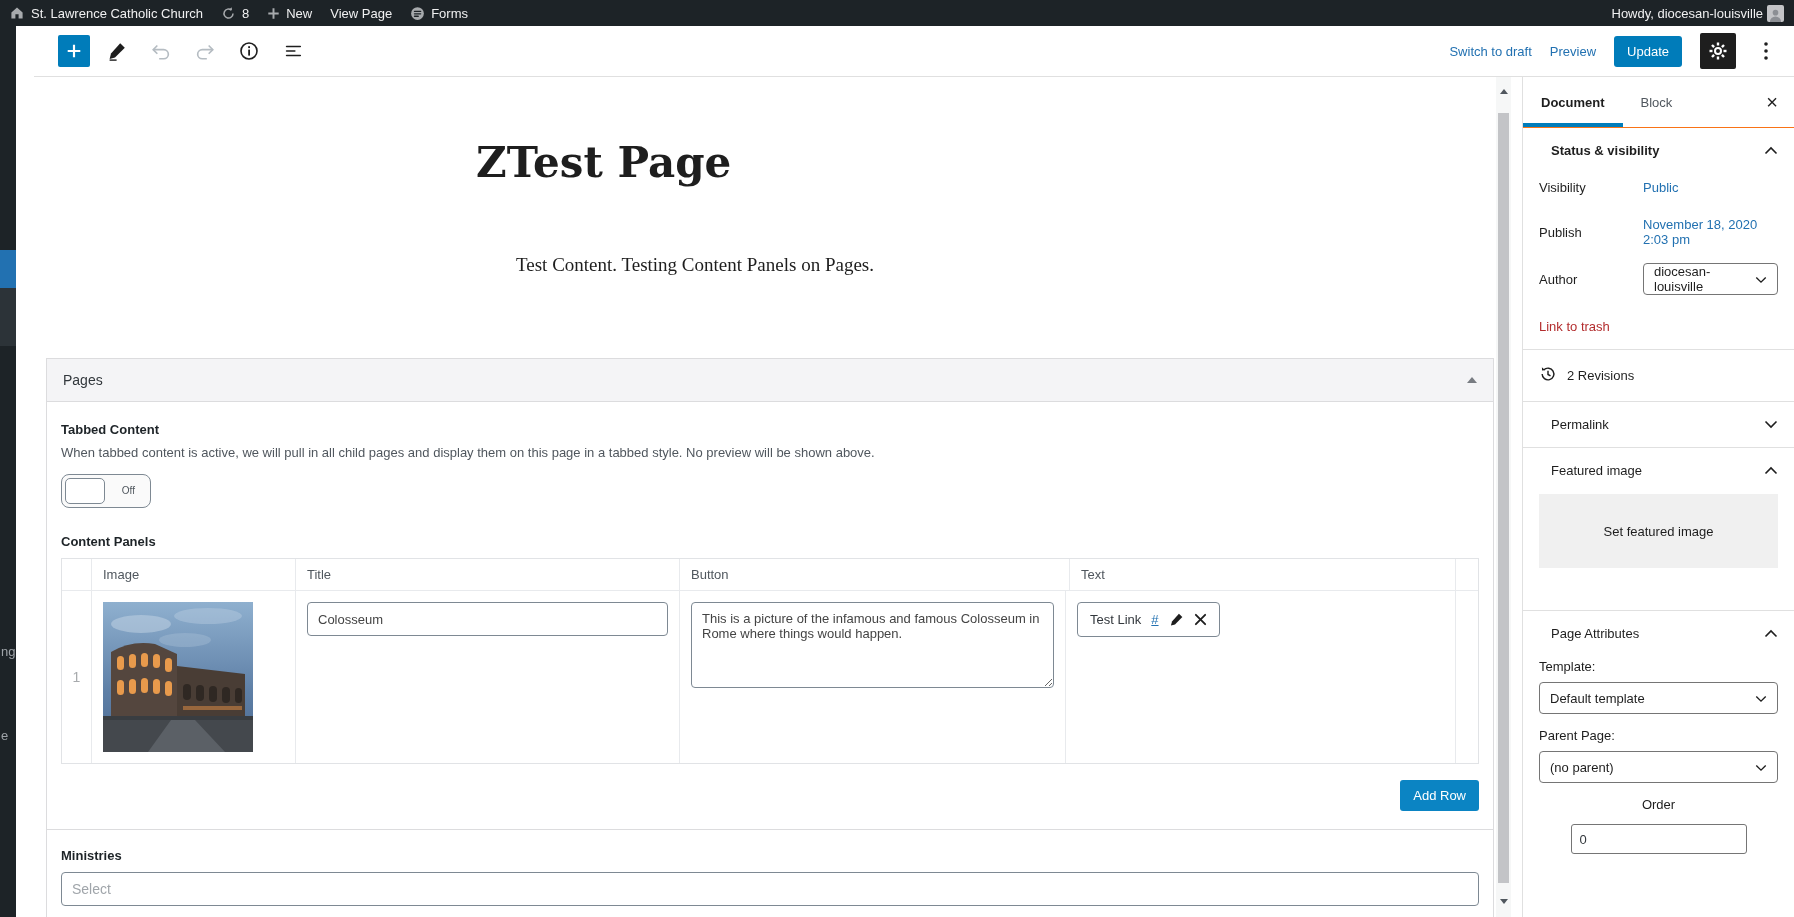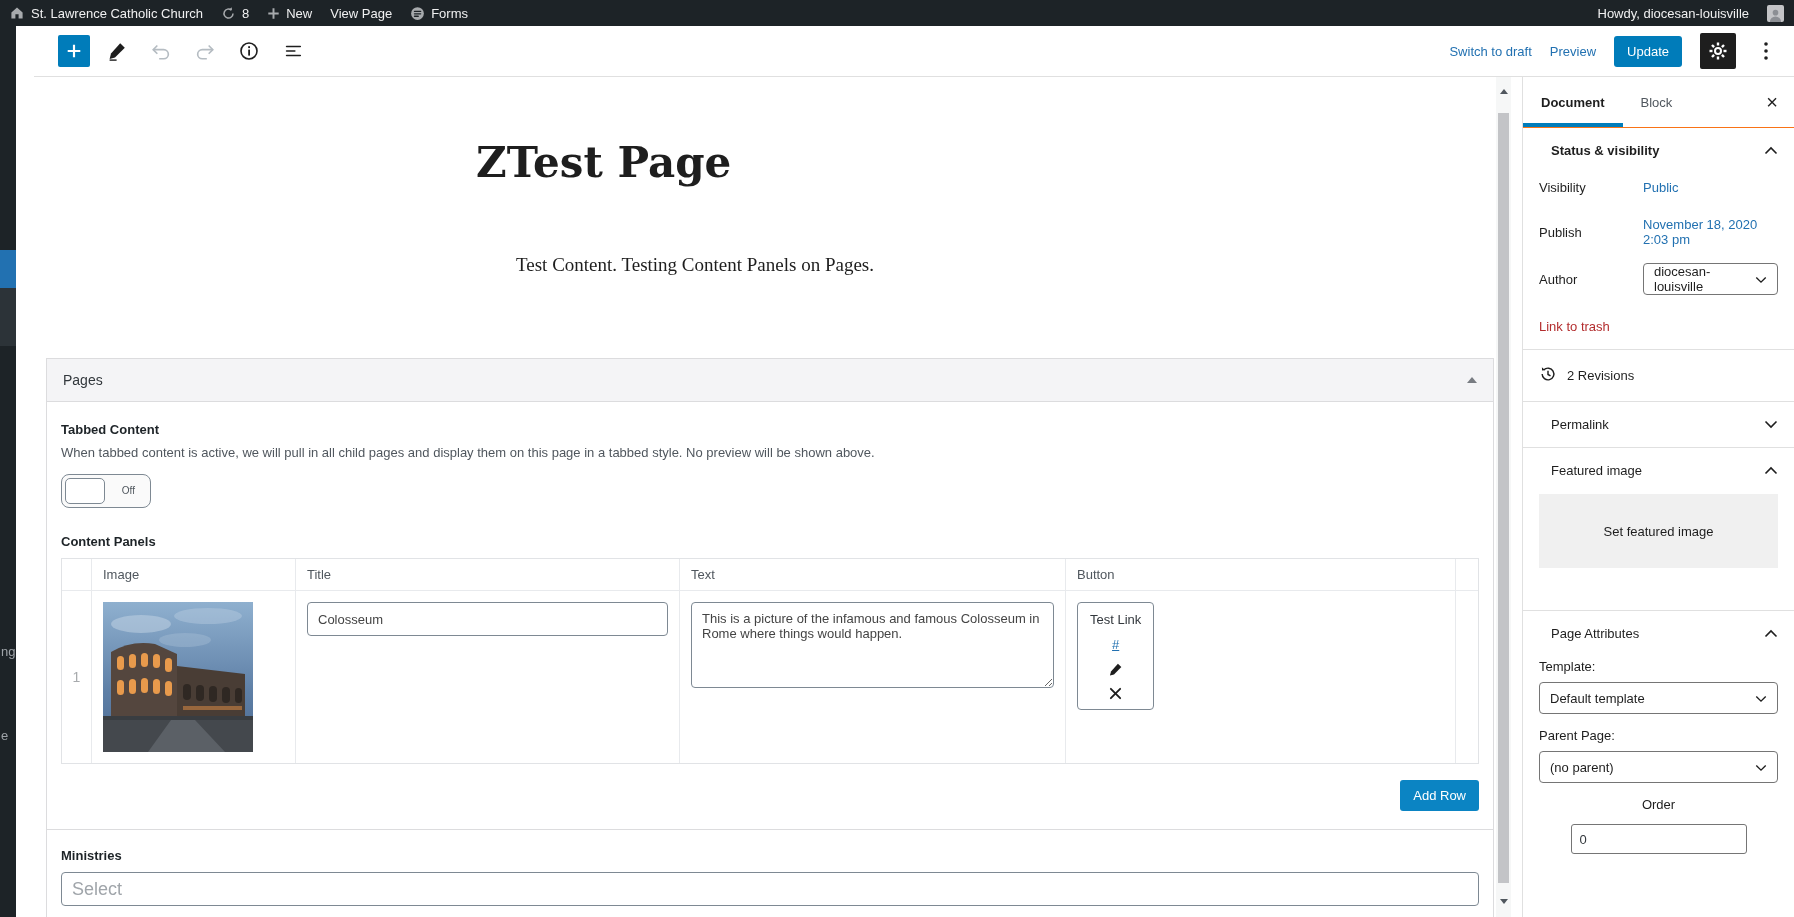--- a/index.html
+++ b/index.html
@@ -2,21 +2,21 @@
 <html><head>
 <meta charset="utf-8">
 <style>
   html,body{margin:0;padding:0;background:#fff;}
   #app{position:relative;width:1794px;height:917px;overflow:hidden;font-family:"Liberation Sans",sans-serif;background:#fff;color:#1e1e1e;}
   
   #adminbar{position:absolute;top:0;left:0;right:0;height:26px;background:#1d2327;color:#f0f0f1;display:flex;align-items:center;font-size:13px;z-index:50;}
   #adminbar .grp{display:flex;align-items:center;gap:6px;margin:0 9px;cursor:pointer;white-space:nowrap;}
   #adminbar .grp svg{display:block;}
   #adminbar .spacer{flex:1;}
-  #adminbar .howdy{display:flex;align-items:center;gap:18px;margin-right:10px;cursor:pointer;}
+  #adminbar .howdy{display:flex;align-items:center;gap:4px;margin-right:10px;cursor:pointer;}
   .avatar{width:17px;height:17px;background:#c3c4c7;border-radius:2px;display:flex;align-items:flex-end;justify-content:center;overflow:hidden;}
   
   #leftstrip{position:absolute;top:26px;left:0;width:16px;bottom:0;background:#1d2327;z-index:40;overflow:hidden;}
   #leftstrip .active-item{position:absolute;top:224px;left:0;width:34px;height:38px;background:#2271b1;}
   #leftstrip .active-item .notch{position:absolute;right:0;top:11px;width:0;height:0;border-top:8px solid transparent;border-bottom:8px solid transparent;border-right:8px solid #fff;}
   #leftstrip .hover-item{position:absolute;top:262px;left:0;width:34px;height:58px;background:#2c3338;}
   .menu-frag{position:absolute;left:1px;color:#9ea3a8;font-size:13px;white-space:nowrap;}
   
   #edheader{position:absolute;top:26px;left:34px;right:0;height:50px;background:#fff;border-bottom:1px solid #e0e0e0;display:flex;align-items:center;z-index:30;}
   .tools-left{display:flex;align-items:center;gap:10px;margin-left:24px;}
@@ -82,29 +82,29 @@
   .cp-drow .cp-cell{padding:11px;}
   .w-num{width:30px;flex:none;padding-left:0!important;padding-right:0!important;}
   .w-img{width:204px;flex:none;}
   .w-title{width:384px;flex:none;}
   .w-text{width:386px;flex:none;}
   .w-btn{width:390px;flex:none;}
   .w-end{flex:1;}
   .row-num{display:flex;align-items:center;justify-content:center;color:#a7aaad;font-size:14px;}
   .cp-input{width:100%;height:34px;border:1px solid #7e8993;border-radius:4px;padding:0 10px;font-size:13px;font-family:inherit;color:#444;box-sizing:border-box;}
   .cp-textarea{width:100%;height:86px;border:1px solid #7e8993;border-radius:4px;padding:8px 10px;font-size:13px;font-family:inherit;color:#444;box-sizing:border-box;resize:vertical;}
-  .link-box{display:inline-flex;align-items:center;gap:10px;border:1px solid #7e8993;border-radius:4px;padding:9px 12px;background:#fff;flex-direction:column;}
+  .link-box{display:inline-flex;align-items:center;gap:10px;border:1px solid #7e8993;border-radius:4px;padding:9px 12px;background:#fff;}
   .link-box .lk-text{font-size:13px;color:#32373c;}
   .link-box .lk-url{font-size:13px;color:#2271b1;cursor:pointer;}
   .link-box .lk-ico{background:none;border:none;padding:0;display:flex;align-items:center;cursor:pointer;}
   .addrow-wrap{display:flex;justify-content:flex-end;margin-top:16px;}
   .addrow-btn{background:#0b84c3;color:#fff;border:none;border-radius:3px;font-size:13px;padding:8px 13px;cursor:pointer;font-family:inherit;}
   .field-divider{border:none;border-top:1px solid #dcdcde;margin:18px -14px 0;}
   .ministries-label{margin-top:18px;}
-  .select-input{margin-top:9px;width:100%;height:34px;border:1px solid #7e8993;border-radius:4px;padding:0 10px;font-size:18px;font-family:inherit;color:#444;box-sizing:border-box;background:#fff;}
+  .select-input{margin-top:9px;width:100%;height:34px;border:1px solid #7e8993;border-radius:4px;padding:0 10px;font-size:14px;font-family:inherit;color:#444;box-sizing:border-box;background:#fff;}
   .select-input::placeholder{color:#a0a5aa;opacity:1;}
   .photo{width:150px;height:150px;display:block;cursor:pointer;}
 </style>
 </head>
 <body>
 
 <div id="app">
 
   <div id="adminbar">
     <div class="grp">
@@ -265,22 +265,22 @@
           <span class="knob"></span>
           <span class="state">Off</span>
         </div>
 
         <div class="field-label cp-label">Content Panels</div>
         <div class="cp-table">
           <div class="cp-hrow">
             <div class="cp-cell w-num"></div>
             <div class="cp-cell w-img">Image</div>
             <div class="cp-cell w-title">Title</div>
+            <div class="cp-cell w-btn">Button</div>
             <div class="cp-cell w-text">Text</div>
-            <div class="cp-cell w-btn">Button</div>
             <div class="cp-cell w-end"></div>
           </div>
           <div class="cp-drow">
             <div class="cp-cell w-num row-num">1</div>
             <div class="cp-cell w-img">
               <svg class="photo" viewBox="0 0 150 150">
                 <defs>
                   <linearGradient id="sky" x1="0" y1="0" x2="0" y2="1">
                     <stop offset="0" stop-color="#8fb0cf"></stop>
                       <stop offset="0.6" stop-color="#5e7fa6"></stop>

